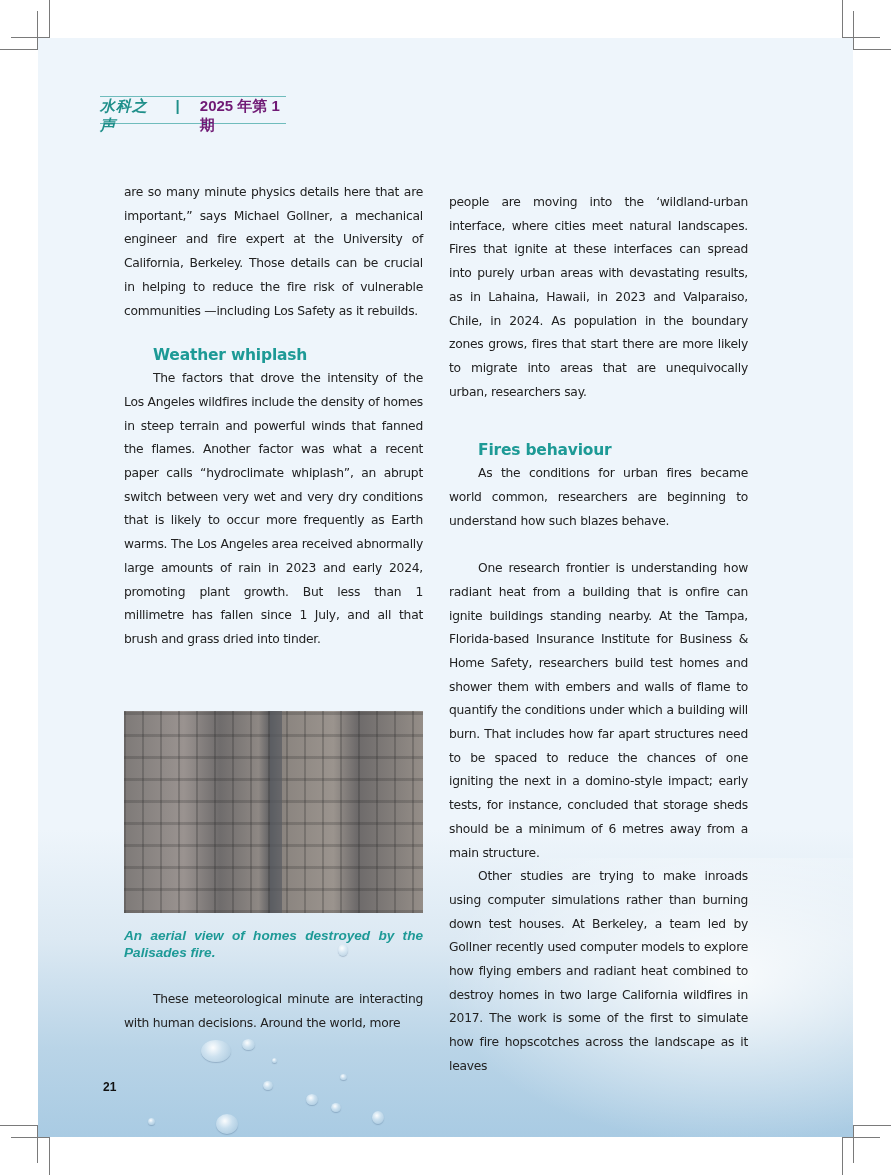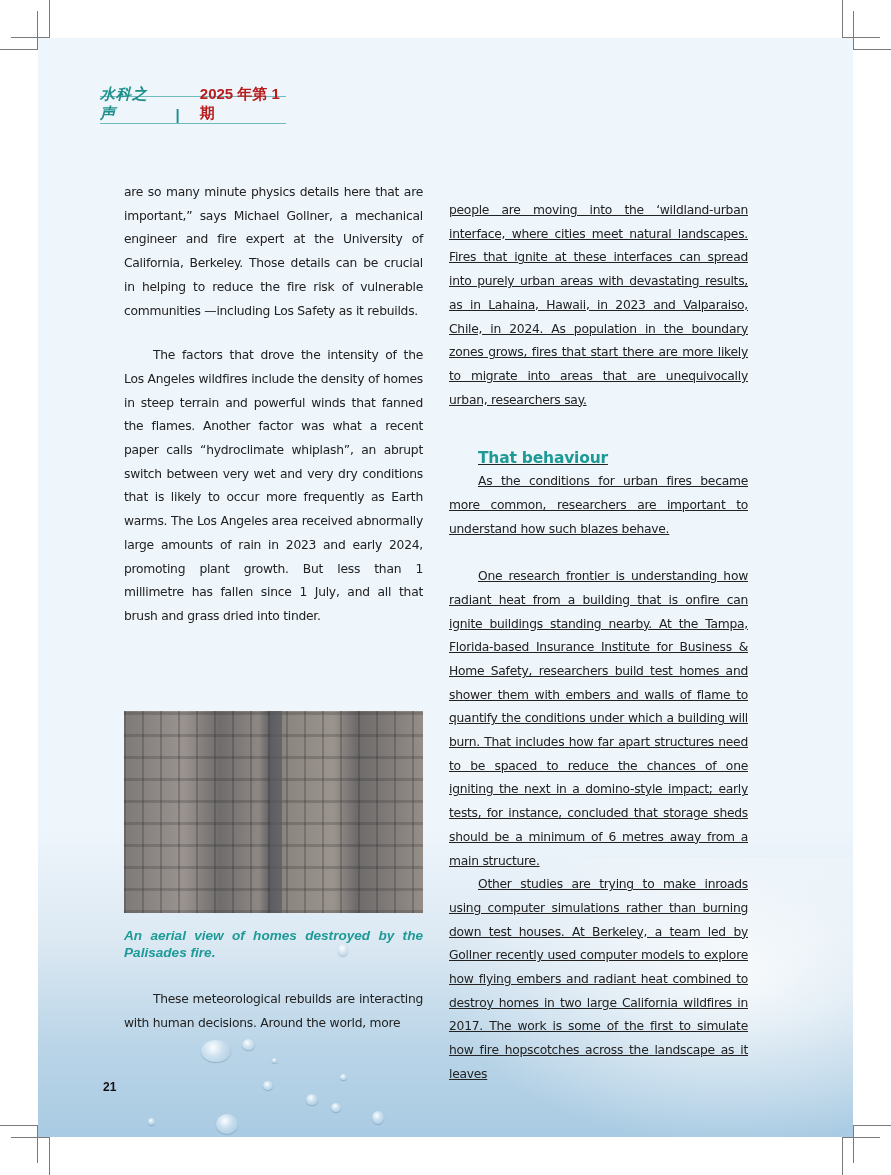--- a/index.html
+++ b/index.html
@@ -14,25 +14,25 @@
     overflow: hidden;
   }
   .sheen {
     position: absolute; left: 380px; top: 820px; width: 520px; height: 300px;
     background: radial-gradient(ellipse at 60% 40%, rgba(255,255,255,0.85) 0%, rgba(255,255,255,0) 65%);
   }
   .crop { position: absolute; background: #7a7a7a; }
   .header {
     position: absolute; left: 100px; top: 96px; width: 186px; height: 26px;
     border-top: 1px solid #6fbcbc; border-bottom: 1px solid #6fbcbc;
-    display: flex; align-items: flex-end; gap: 20px; font-size: 15px;
+    display: flex; align-items: flex-start; gap: 20px; font-size: 15px;
   }
   .header .brand { color: #1f8f8a; font-weight: bold; font-style: italic; letter-spacing: 1px; font-family: "DejaVu Serif", serif; }
   .header .sep { color: #1f8f8a; font-weight: bold; }
-  .header .issue { color: #b91c1c; font-weight: bold; }
+  .header .issue { color: #701a75; font-weight: bold; }
   .col {
     position: absolute; width: 299px;
     font-family: "DejaVu Sans", sans-serif; font-size: 12.3px; color: #222;
     line-height: 23.7px; text-align: justify; letter-spacing: -0.25px;
   }
   .col p { margin: 0; }
   .indent { text-indent: 29px; }
   h2.sec {
     margin: 0; padding-left: 29px; font-size: 15.5px; color: #1d9a96; font-weight: bold;
     line-height: 23px; letter-spacing: -0.2px; font-family: "DejaVu Sans", sans-serif;
@@ -84,37 +84,38 @@
 
 <div class="header">
   <span class="brand">水科之声</span>
   <span class="sep">|</span>
   <span class="issue">2025 年第 1 期</span>
 </div>
 
 <div class="col" style="left:124px;top:181px;">
   <p>are so many minute physics details here that are important,” says Michael Gollner, a mechanical engineer and fire expert at the University of California, Berkeley. Those details can be crucial in helping to reduce the fire risk of vulnerable communities —including Los Safety as it rebuilds.</p>
   <div style="height:21px"></div>
+  <h2 class="sec">Weather whiplash</h2>
   <p class="indent">The factors that drove the intensity of the Los Angeles wildfires include the density of homes in steep terrain and powerful winds that fanned the flames. Another factor was what a recent paper calls “hydroclimate whiplash”, an abrupt switch between very wet and very dry conditions that is likely to occur more frequently as Earth warms. The Los Angeles area received abnormally large amounts of rain in 2023 and early 2024, promoting plant growth. But less than 1 millimetre has fallen since 1 July, and all that brush and grass dried into tinder.</p>
 </div>
 
 <div class="photo">
   <div class="road"></div>
 </div>
 <div class="caption">An aerial view of homes destroyed by the Palisades fire.</div>
 
 <div class="col" style="left:124px;top:988px;">
-  <p class="indent">These meteorological rebuilds are interacting with human decisions. Around the world, more</p>
+  <p class="indent">These meteorological minute are interacting with human decisions. Around the world, more</p>
 </div>
 
-<div class="col" style="left:449px;top:199px;text-decoration:underline;">
+<div class="col" style="left:449px;top:191px;">
   <p>people are moving into the ‘wildland-urban interface, where cities meet natural landscapes. Fires that ignite at these interfaces can spread into purely urban areas with devastating results, as in Lahaina, Hawaii, in 2023 and Valparaiso, Chile, in 2024. As population in the boundary zones grows, fires that start there are more likely to migrate into areas that are unequivocally urban, researchers say.</p>
   <div style="height:35px"></div>
-  <h2 class="sec">That behaviour</h2>
-  <p class="indent">As the conditions for urban fires became more common, researchers are important to understand how such blazes behave.</p>
+  <h2 class="sec">Fires behaviour</h2>
+  <p class="indent">As the conditions for urban fires became world common, researchers are beginning to understand how such blazes behave.</p>
   <div style="height:23.7px"></div>
   <p class="indent">One research frontier is understanding how radiant heat from a building that is onfire can ignite buildings standing nearby. At the Tampa, Florida-based Insurance Institute for Business &amp; Home Safety, researchers build test homes and shower them with embers and walls of flame to quantify the conditions under which a building will burn. That includes how far apart structures need to be spaced to reduce the chances of one igniting the next in a domino-style impact; early tests, for instance, concluded that storage sheds should be a minimum of 6 metres away from a main structure.</p>
   <p class="indent">Other studies are trying to make inroads using computer simulations rather than burning down test houses. At Berkeley, a team led by Gollner recently used computer models to explore how flying embers and radiant heat combined to destroy homes in two large California wildfires in 2017. The work is some of the first to simulate how fire hopscotches across the landscape as it leaves</p>
 </div>
 
 <div class="drop" style="left:201px;top:1040px;width:30px;height:22px;"></div>
 <div class="drop" style="left:242px;top:1039px;width:13px;height:11px;"></div>
 <div class="drop" style="left:216px;top:1114px;width:22px;height:20px;"></div>
 <div class="drop" style="left:306px;top:1094px;width:12px;height:11px;"></div>
 <div class="drop" style="left:331px;top:1103px;width:10px;height:9px;"></div>

